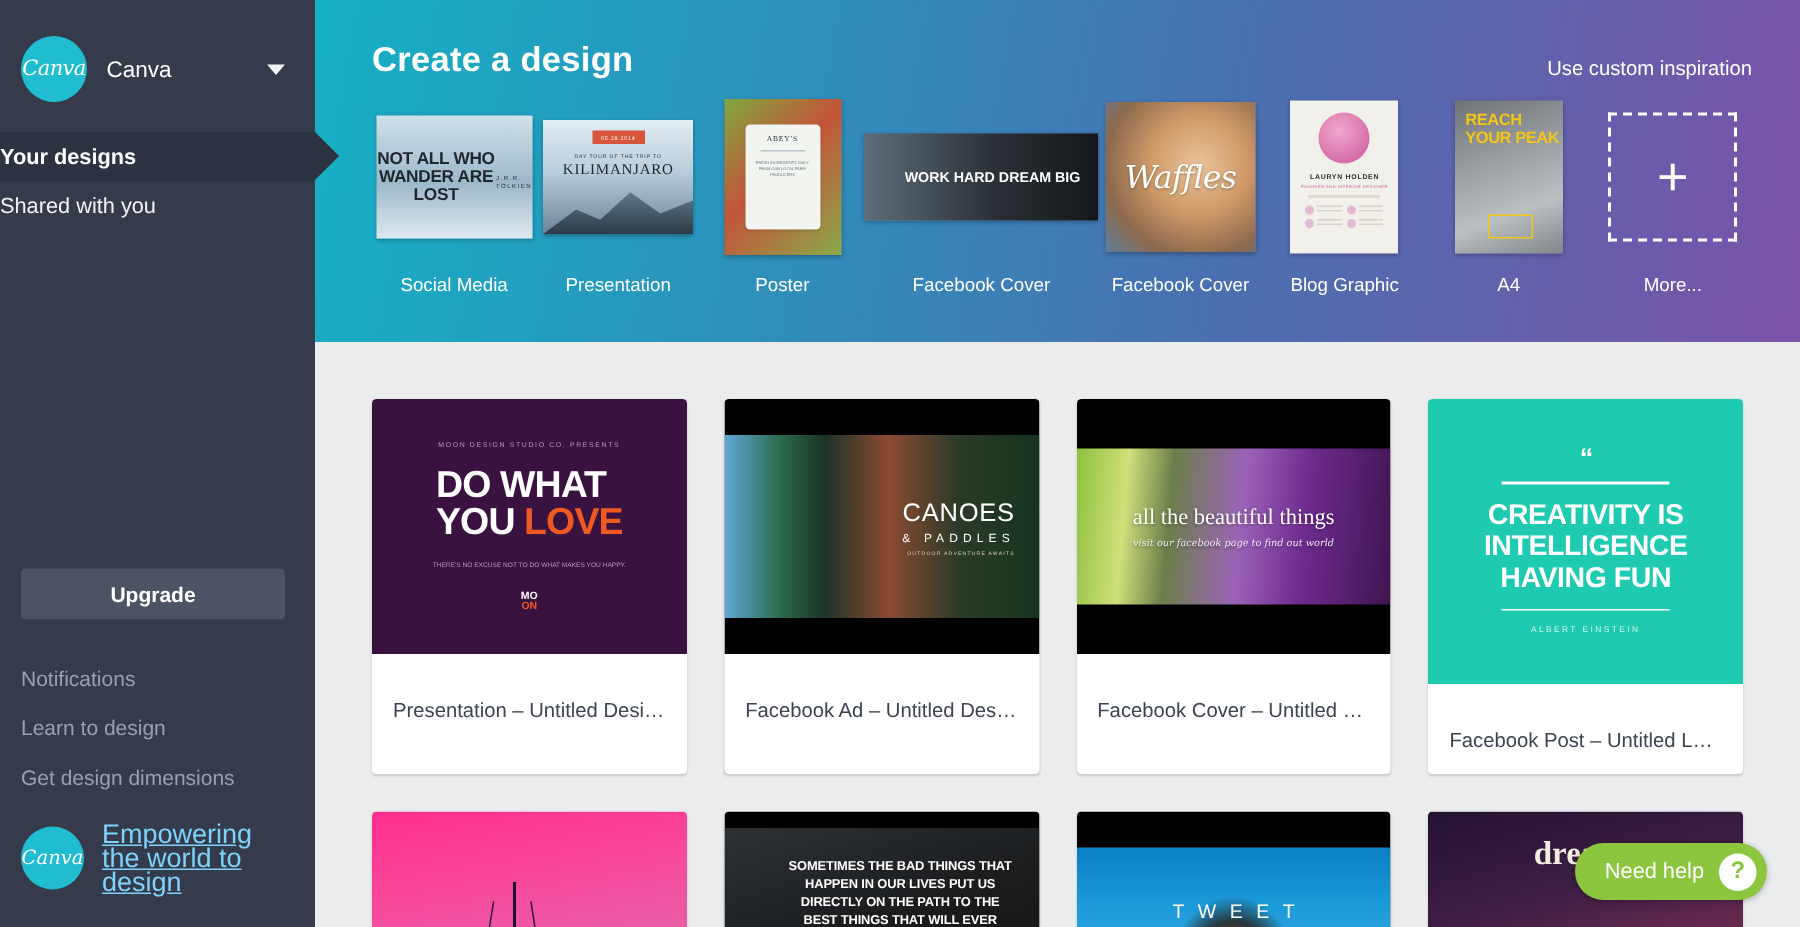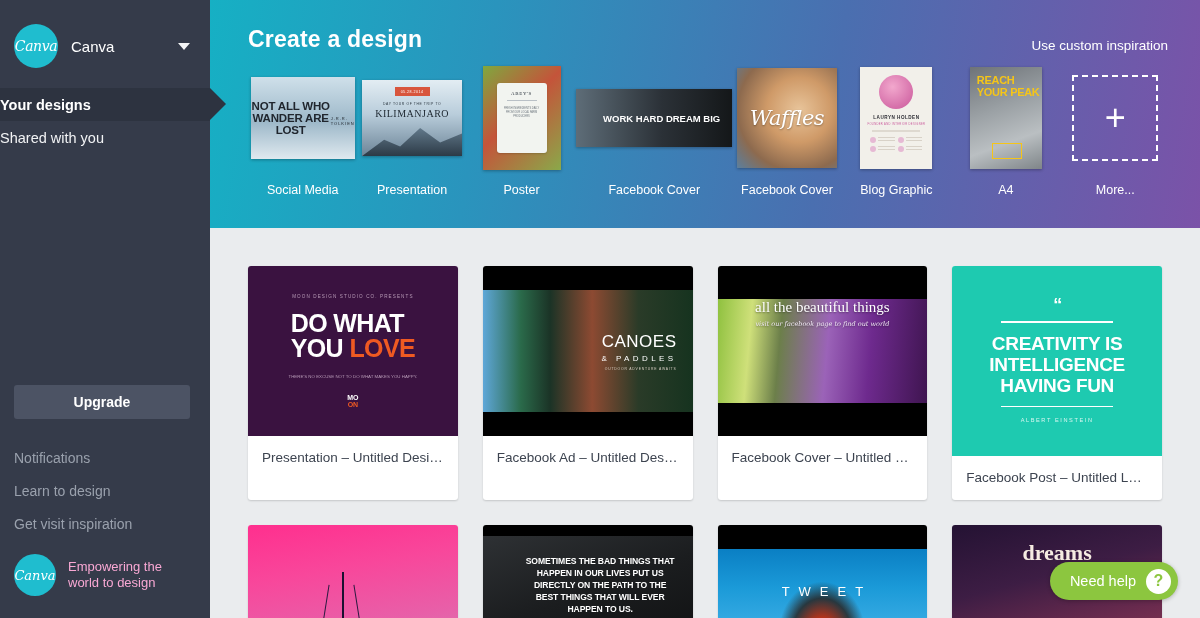--- a/index.html
+++ b/index.html
@@ -63,21 +63,21 @@
   }
   .footer-brand {
     display:flex; align-items:center; padding:14px 14px 22px 14px;
   }
   .footer-logo {
     width:42px; height:42px; border-radius:50%; background:#1fbdcf;
     flex:0 0 42px; display:flex; align-items:center; justify-content:center;
     color:#fff; font-family:"DejaVu Serif", serif; font-style:italic; font-size:13px;
   }
   .footer-text {
-    margin-left:12px; color:#f9a8d4; font-size:13px; line-height:16px;
+    margin-left:12px; color:#7dd3fc; font-size:18px; line-height:16px;text-decoration:underline;
   }
 
   
   .main { flex:1; height:618px; overflow:hidden; position:relative; }
   .hero {
     height:228px;
     background:linear-gradient(100deg,#16b0c4 0%,#2a94bd 28%,#4a6fb0 62%,#7b52a8 100%);
     padding:26px 0 15px 0; position:relative;
   }
   .hero-title {
@@ -174,21 +174,21 @@
 
   
   .grid-area { padding:38px 38px 0 38px; }
   .grid { display:grid; grid-template-columns:repeat(4,1fr); gap:25px; }
   .card {
     background:#fff; border-radius:3px;
     box-shadow:0 1px 2px rgba(0,0,0,.16); overflow:hidden; cursor:pointer;
   }
   .card-thumb { width:100%; position:relative; overflow:hidden; }
   .card-cap {
-    padding:14px 14px 15px 14px; font-size:13.5px; color:#3d4450;
+    padding:30px 14px 15px 14px; font-size:13.5px; color:#3d4450;
     white-space:nowrap; overflow:hidden; text-overflow:ellipsis;
   }
 
   
   .c-love { height:170px; background:#3a1240; display:flex; flex-direction:column;
     align-items:center; justify-content:center; }
   .c-love .pre { color:#b79ab6; font-size:4.6px; letter-spacing:1.1px; margin-bottom:12px;}
   .c-love .h { color:#fff; font-size:25px; font-weight:bold; line-height:25px; letter-spacing:-.6px;}
   .c-love .h .o { color:#ef5a22; }
   .c-love .sm { color:#b79ab6; font-size:4.4px; line-height:6px; text-align:center; margin-top:13px;}
@@ -203,21 +203,21 @@
     position:relative; display:flex; align-items:center; justify-content:flex-end; padding-right:16px;}
   .c-canoe .t { text-align:right;}
   .c-canoe .t .h { color:#fff; font-size:17px; font-weight:normal; letter-spacing:.5px;}
   .c-canoe .t .s { color:#fff; font-size:8px; letter-spacing:3.4px; margin-top:2px;}
   .c-canoe .t .x { color:#d9cfc4; font-size:3.4px; letter-spacing:.8px; margin-top:4px;}
 
   
   .c-beau { height:170px; background:#000; display:flex; align-items:center;}
   .c-beau .img { width:100%; height:104px;
     background:linear-gradient(95deg,#8fc13f 0%,#cfe07a 16%,#6c7f4a 30%,#9b63b8 52%,#6e2a8e 72%,#3f1550 100%);
-    display:flex; flex-direction:column; align-items:center; justify-content:flex-start;}
+    display:flex; flex-direction:column; align-items:center; justify-content:center;}
   .c-beau .h { color:#fff; font-size:15px; font-family:"Liberation Serif", serif;
     text-shadow:0 1px 2px rgba(0,0,0,.4);}
   .c-beau .s { color:#f0e8f4; font-size:6.5px; font-family:"DejaVu Serif", serif; font-style:italic; margin-top:4px;
     text-shadow:0 1px 2px rgba(0,0,0,.4);}
 
   
   .c-ein { height:190px; background:#1ecab0; display:flex; flex-direction:column;
     align-items:center; justify-content:center;}
   .c-ein .q { color:#fff; font-size:18px; font-weight:bold; line-height:12px; letter-spacing:-1px;}
   .c-ein .rule { width:112px; height:1.6px; background:#fff; margin:10px 0;}
@@ -297,21 +297,21 @@
     </div>
 
     <div class="links">
       <div class="link-item">
         <span>Notifications</span>
       </div>
       <div class="link-item">
         <span>Learn to design</span>
       </div>
       <div class="link-item">
-        <span>Get visit inspiration</span>
+        <span>Get design dimensions</span>
       </div>
     </div>
 
     <div class="footer-brand">
       <div class="footer-logo">Canva</div>
       <div class="footer-text">Empowering the world to design</div>
     </div>
   </aside>
 
   <main class="main">

